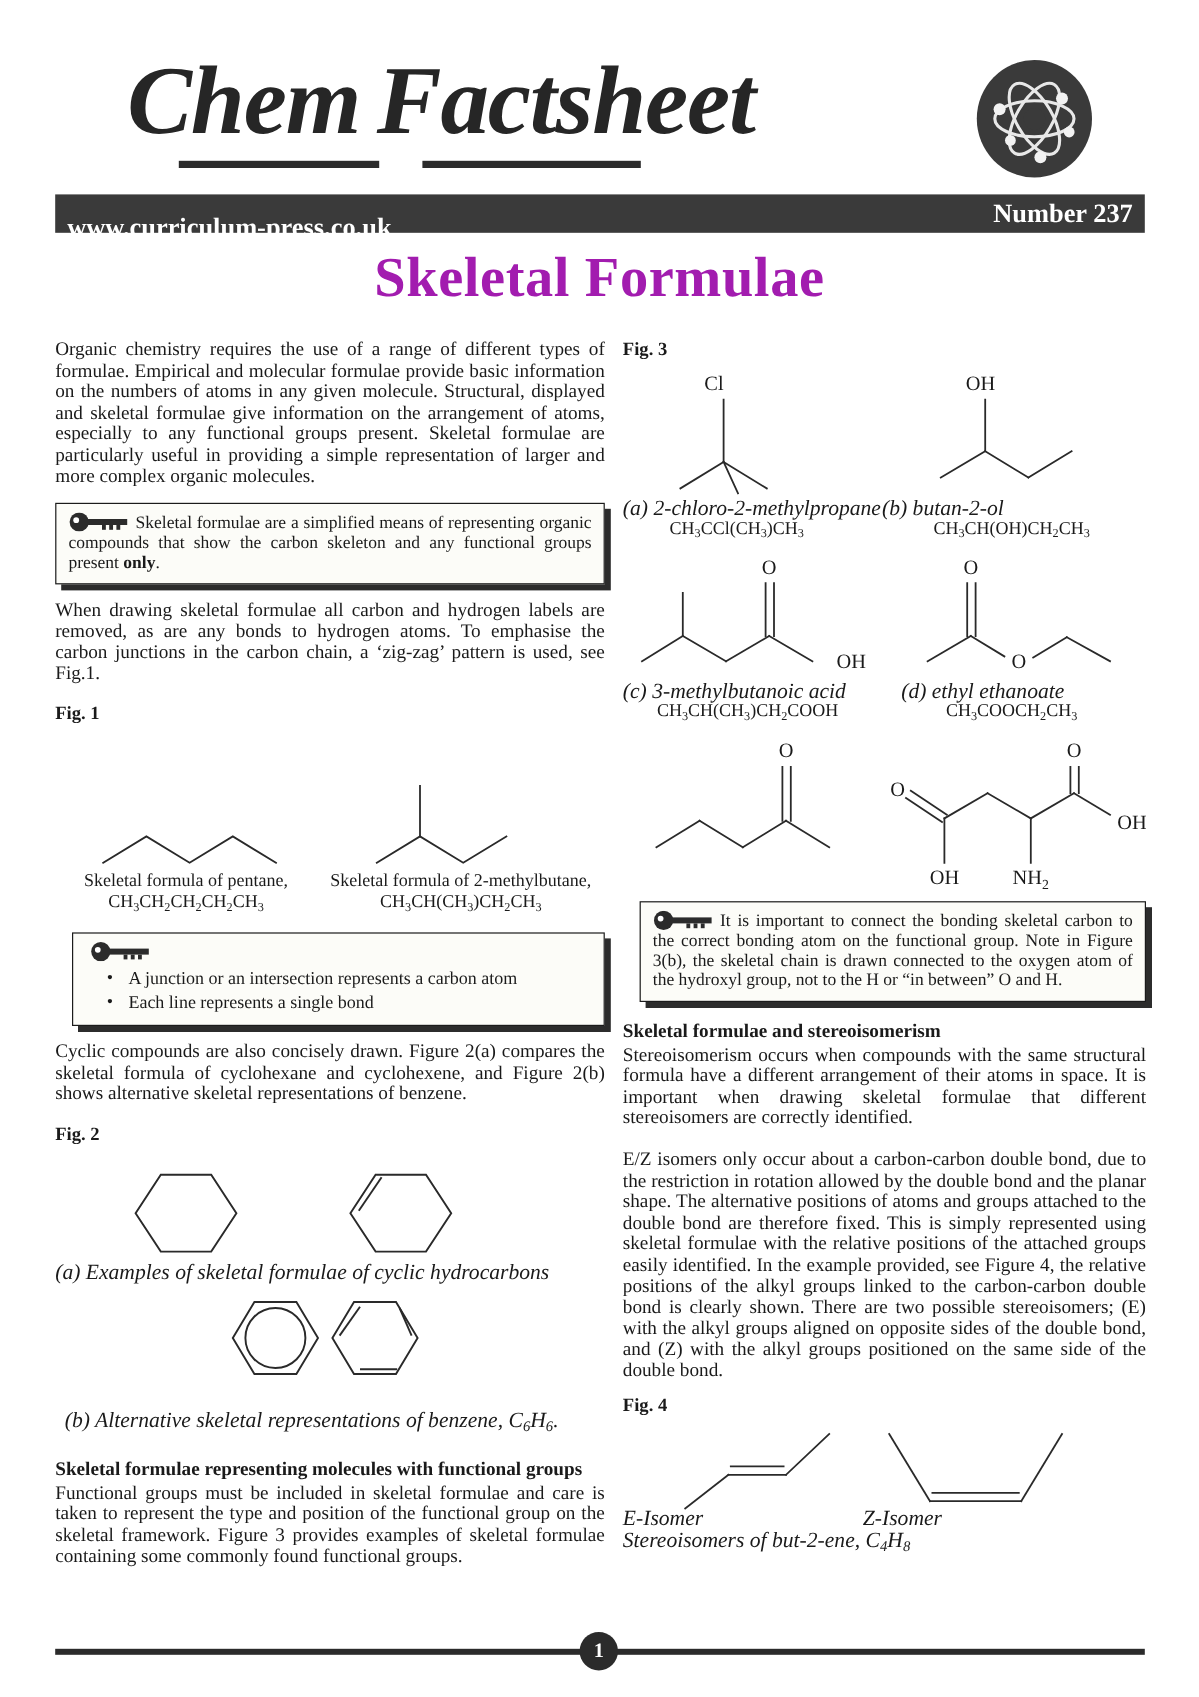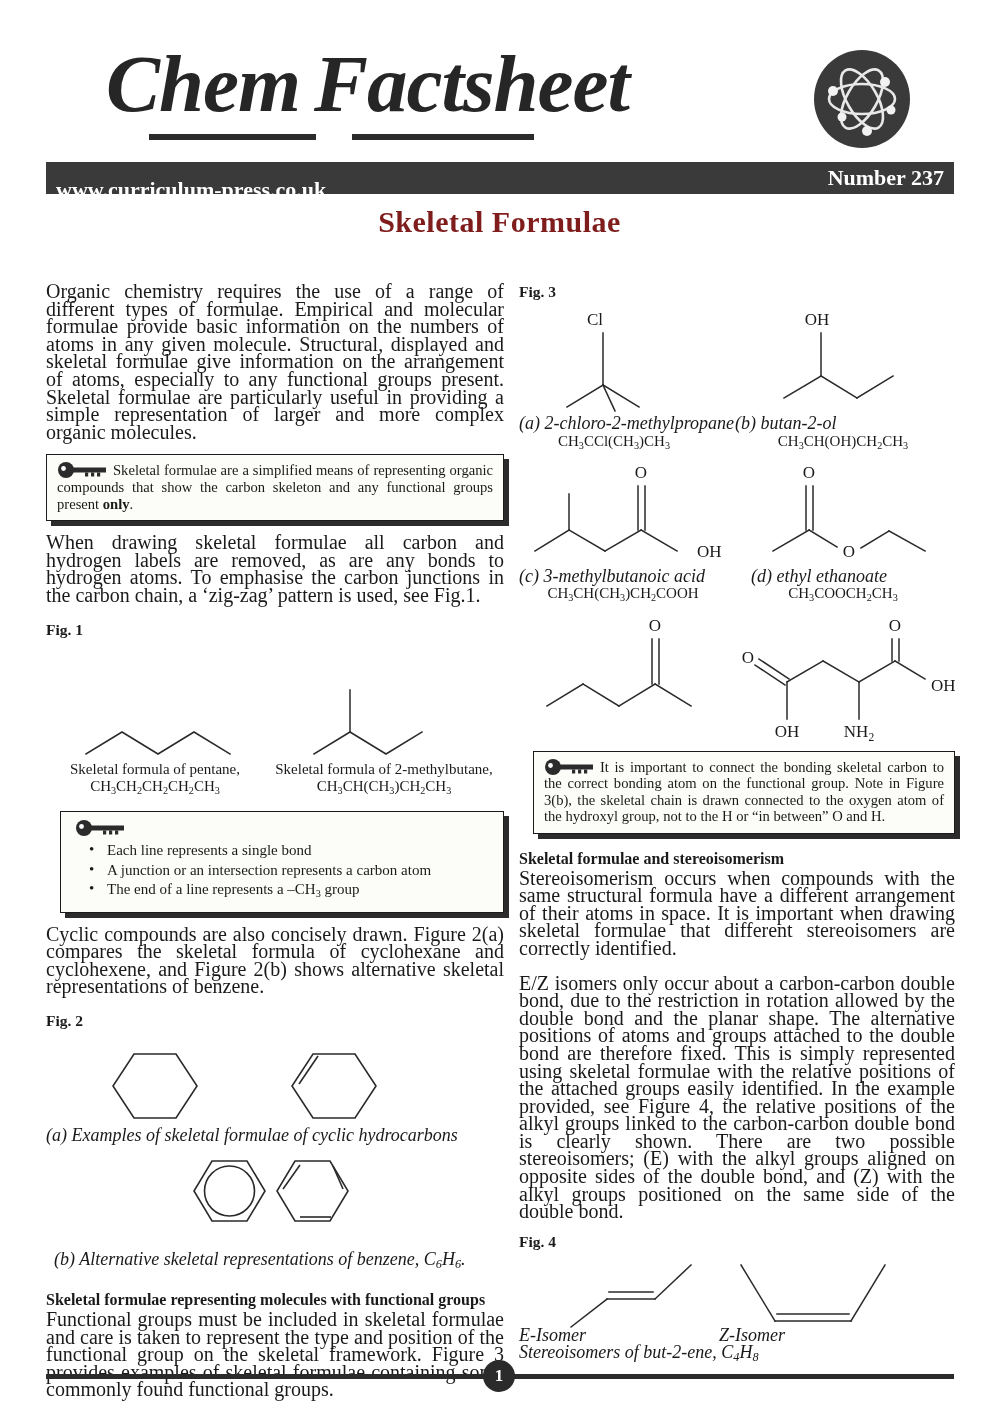--- a/index.html
+++ b/index.html
@@ -87,42 +87,42 @@
   }
 
   
   .doc-title {
     position: absolute;
     left: 0;
     top: 205px;
     width: 999px;
     text-align: center;
     font-weight: bold;
-    font-size: 30px;
+    font-size: 47px;
     letter-spacing: 0.5px;
-    color: #7f1d1d;
+    color: #a21caf;
   }
 
   
   .col-left {
     position: absolute;
     left: 46px;
     top: 283px;
     width: 458px;
   }
   .col-right {
     position: absolute;
     left: 519px;
     top: 283px;
     width: 436px;
   }
 
   p.body {
     margin: 0 0 0 0;
-    font-size: 20px;
+    font-size: 16px;
     line-height: 17.6px;
     text-align: justify;
     text-justify: inter-word;
   }
   p.body.spaced { margin-top: 13px; }
 
   h3.sec {
     margin: 0;
     font-size: 16px;
     font-weight: bold;
@@ -311,23 +311,22 @@
     <div class="keybox" style="margin:12px 0 0 14px; width:444px;">
       <svg class="key-icon" width="52" height="16" viewBox="0 0 52 16" style="margin-left:4px;">
         <circle cx="9" cy="8" r="8" fill="#2b2b2b"></circle>
         <circle cx="6.5" cy="6.5" r="2.4" fill="#ffffff"></circle>
         <rect x="15" y="5.5" width="34" height="5" fill="#2b2b2b"></rect>
         <rect x="28" y="10.5" width="3.2" height="4" fill="#2b2b2b"></rect>
         <rect x="34" y="10.5" width="3.2" height="4" fill="#2b2b2b"></rect>
         <rect x="40" y="10.5" width="3.2" height="4" fill="#2b2b2b"></rect>
       </svg>
       <ul>
+        <li>A junction or an intersection represents a carbon atom</li>
         <li>Each line represents a single bond</li>
-        <li>A junction or an intersection represents a carbon atom</li>
-        <li>The end of a line represents a –CH<sub>3</sub> group</li>
       </ul>
     </div>
 
     <p class="body spaced">Cyclic compounds are also concisely drawn. Figure 2(a) compares the skeletal formula of cyclohexane and cyclohexene, and Figure 2(b) shows alternative skeletal representations of benzene.</p>
 
     <div class="fig-label" style="margin-top:16px;">Fig. 2</div>
 
     <svg width="458" height="92" viewBox="0 0 458 92" style="margin-top:4px;">
 
       <polygon class="ring" points="88,20 130,20 151,52 130,84 88,84 67,52"></polygon>

